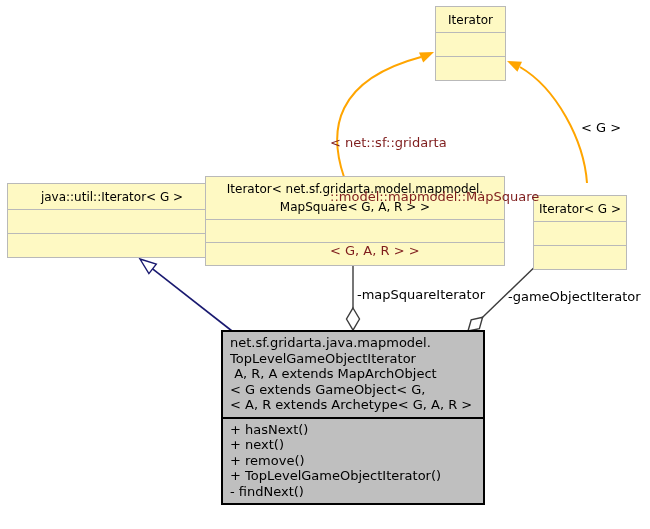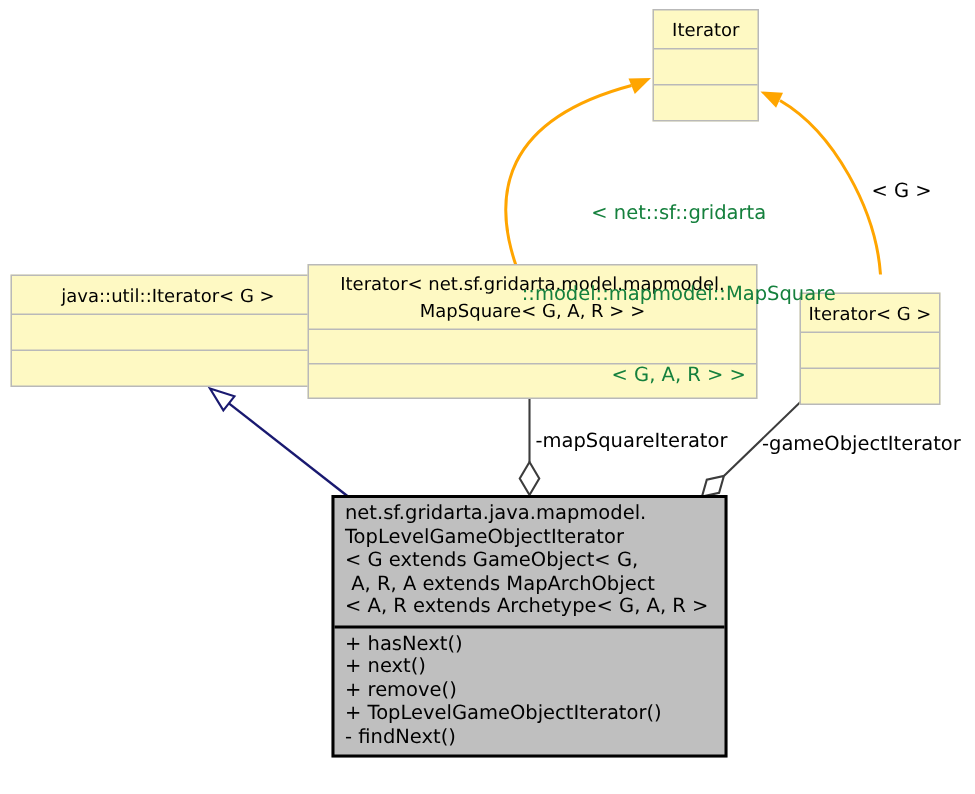--- a/index.html
+++ b/index.html
@@ -61,24 +61,24 @@
   .edge-label {
     position: absolute;
     font-size: 13px;
     color: #000000;
     white-space: pre;
   }
   .tpl-label {
     position: absolute;
     left: 330px; top: 98px;
     width: 245px;
-    text-align: center;
+    text-align: left;
     font-size: 13px;
     line-height: 18px;
-    color: #15803d;
+    color: #7f1d1d;
     white-space: pre;
   }
 </style>
 </head>
 <body>
 
 <div id="canvas">
 
   <svg class="edge-layer" viewBox="0 0 650 529">
 
@@ -122,22 +122,22 @@
   <div class="uml-node" style="left:533px; top:195px; width:94px;">
     <div class="cmp" style="height:25px;">Iterator&lt; G &gt;</div>
     <div class="cmp" style="height:24px;"></div>
     <div class="cmp" style="height:24px;"></div>
   </div>
 
   <div class="main-node">
     <div class="section">
       <div class="line">net.sf.gridarta.java.mapmodel.</div>
       <div class="line">TopLevelGameObjectIterator</div>
+      <div class="line"> A, R, A extends MapArchObject</div>
       <div class="line">&lt; G extends GameObject&lt; G,</div>
-      <div class="line"> A, R, A extends MapArchObject</div>
       <div class="line">&lt; A, R extends Archetype&lt; G, A, R &gt;</div>
     </div>
     <div class="section">
       <div class="line">+ hasNext()</div>
       <div class="line">+ next()</div>
       <div class="line">+ remove()</div>
       <div class="line">+ TopLevelGameObjectIterator()</div>
       <div class="line">- findNext()</div>
     </div>
   </div>

